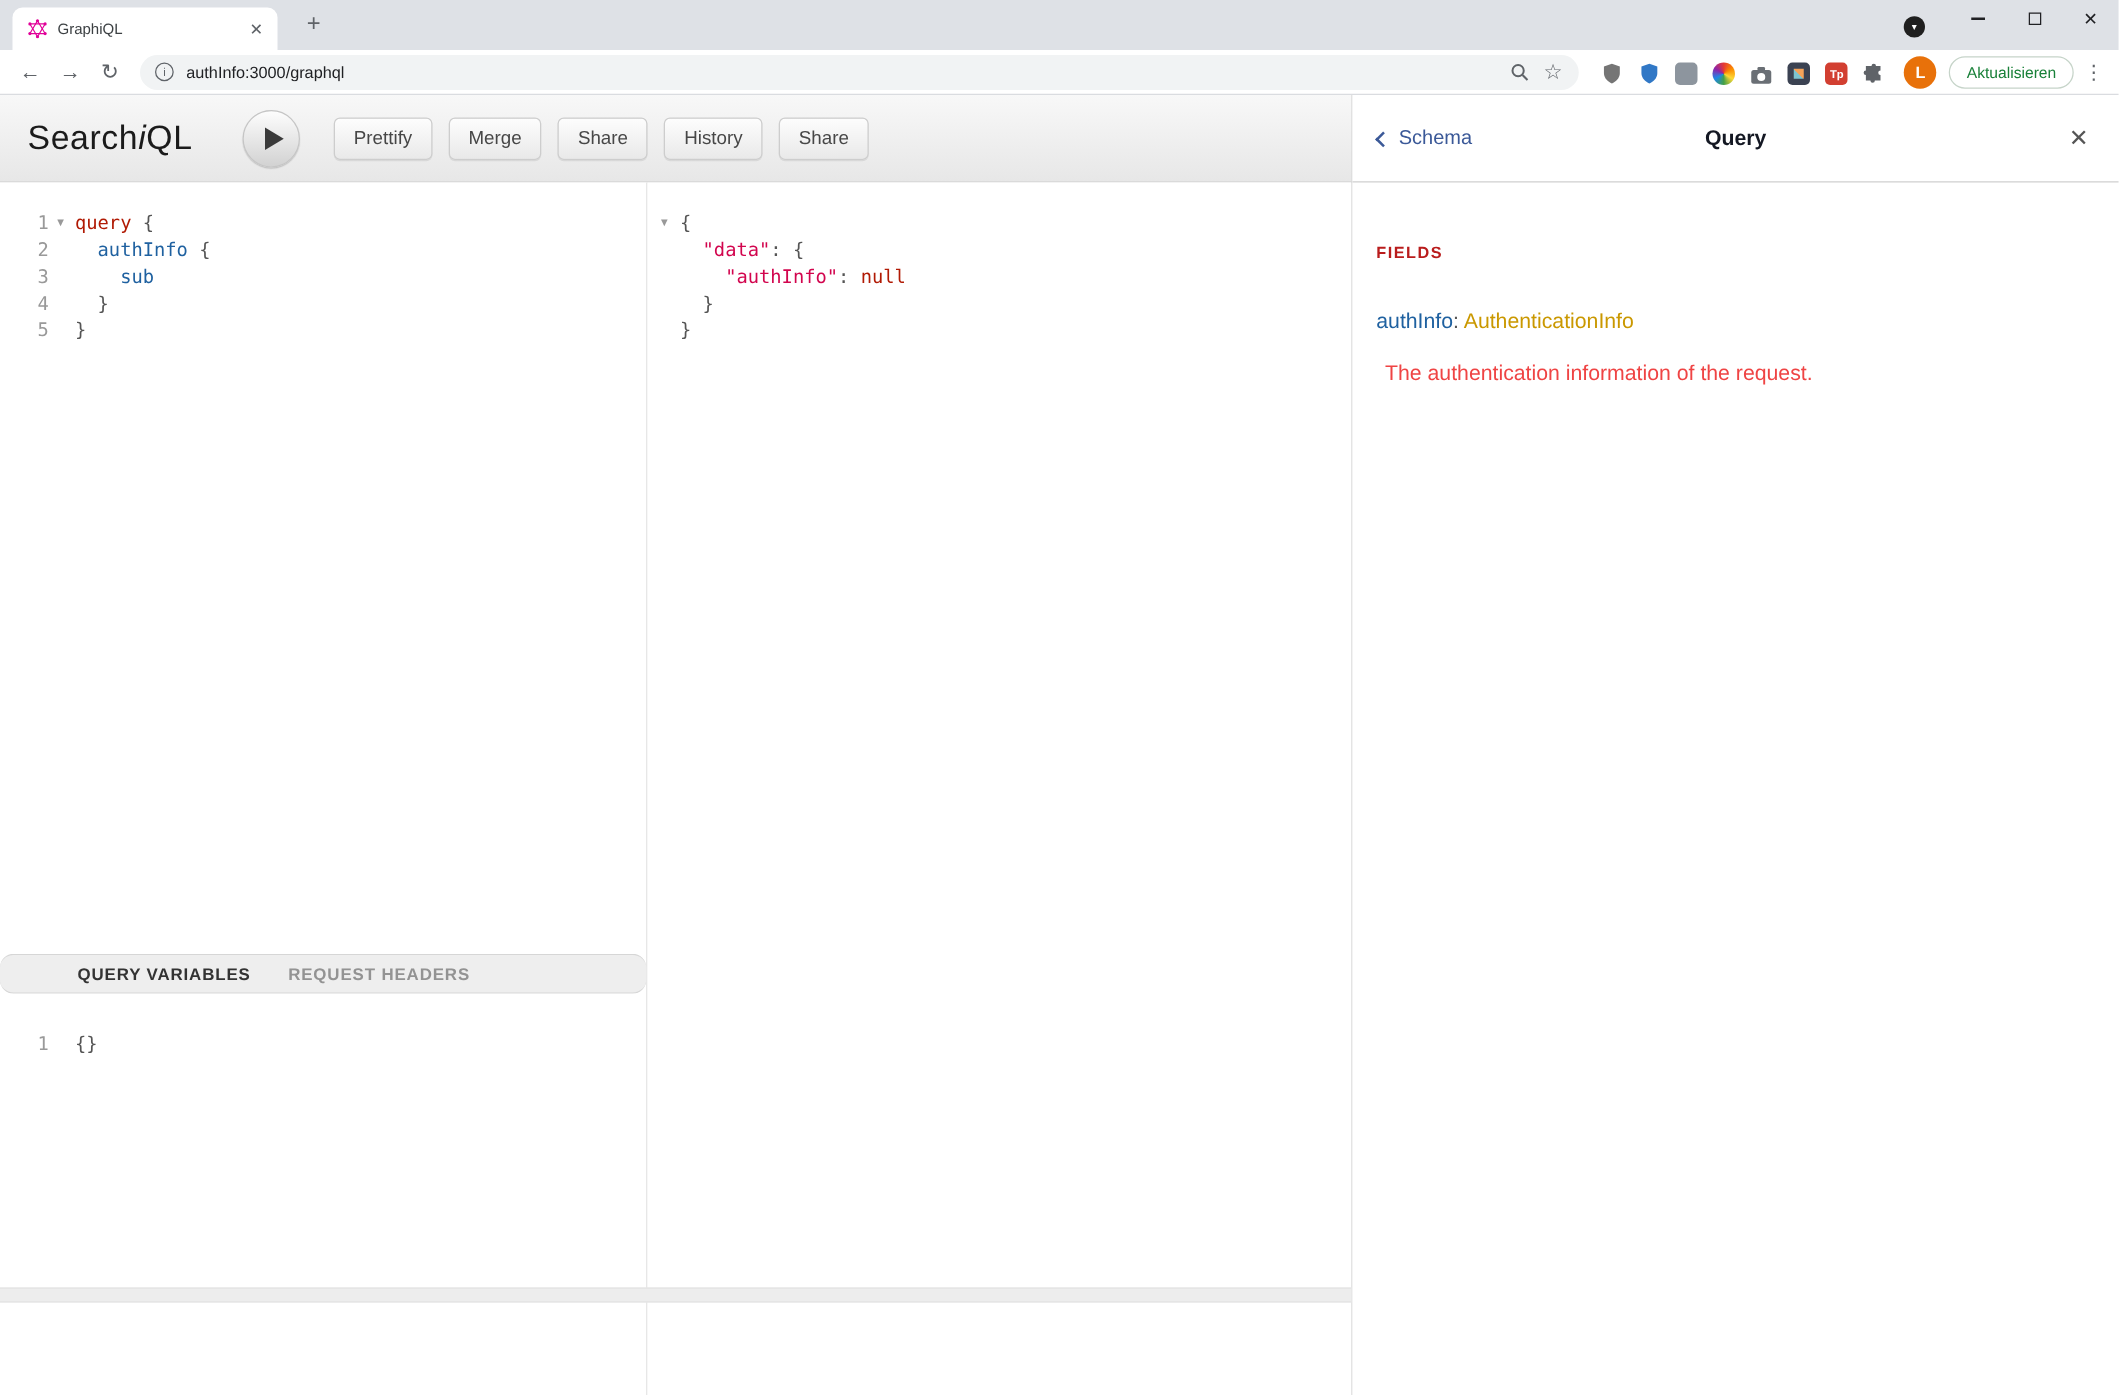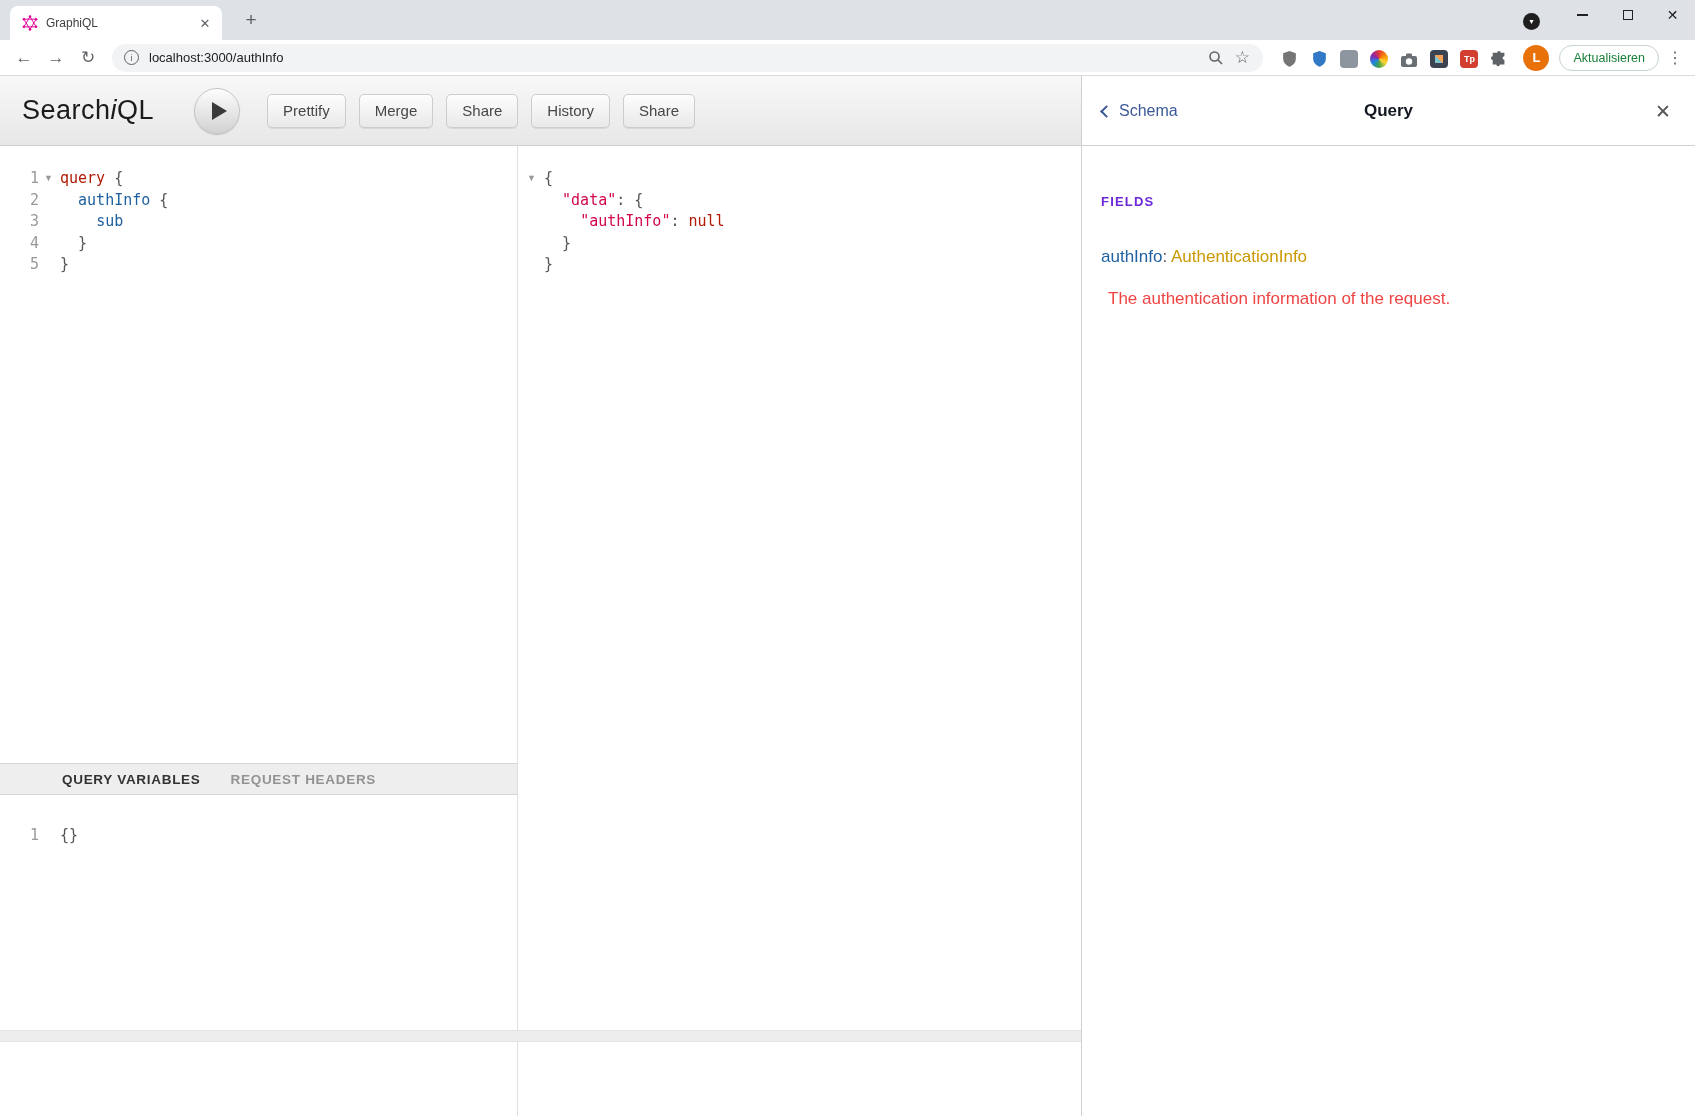--- a/index.html
+++ b/index.html
@@ -74,21 +74,21 @@
   .gutter { width:55px; flex:none; padding:22px 16px 0 0; text-align:right; color:#999; }
   .code { padding:22px 0 0 5px; white-space:pre; color:#555; }
   .tok-kw   { color:#B11A04; }
   .tok-prop { color:#1F61A0; }
   .tok-def  { color:#D2054E; }
   .tok-punc { color:#555; }
   .fold-arrow { position:absolute; left:44px; top:28px; color:#999; font-size:9px; line-height:9px; }
 
   .variables-title { height:32px; flex:none; background:#eee; border-top:1px solid #d6d6d6;
                      border-bottom:1px solid #d6d6d6; display:flex; align-items:center;
-                     padding-left:62px; gap:30px; }
+                     padding-left:62px; gap:30px;border-radius:11px; }
   .var-tab { font-size:13.5px; font-weight:bold; letter-spacing:0.7px; color:#939393; }
   .var-tab.active { color:#333; }
   .variables-editor { flex:1; display:flex; overflow:hidden; }
   .variables-editor .gutter { padding-top:30px; }
   .variables-editor .code { padding-top:30px; }
 
   .result-pane { flex:1; position:relative; background:#fff; overflow:hidden; }
   .result-pane .code { padding:22px 0 0 26px; }
   .result-pane .fold-arrow { left:9px; top:28px; }
 
@@ -104,21 +104,21 @@
                transform:rotate(45deg); margin-top:1px; }
   .doc-title { position:absolute; left:50%; transform:translateX(-50%); font-weight:bold; font-size:17px; color:#141823; }
   .doc-close { position:absolute; right:24px; top:50%; transform:translateY(-50%); font-size:19px; color:#555; }
   .doc-search { height:47px; flex:none; border-bottom:1px solid #d0d0d0; display:flex; align-items:center;
                 padding:0 19px; gap:9px; }
   .doc-search input { border:none; outline:none; flex:1; font-size:17px; color:#333;
                       font-family:"Liberation Sans",sans-serif; background:transparent; }
   .doc-search input::placeholder { color:#999; }
   .doc-body { padding:0 19px; }
   .no-desc { margin-top:24px; font-size:17px; color:#333; }
-  .fields-header { margin-top:48px; font-size:13px; font-weight:bold; letter-spacing:1.2px; color:#6d28d9; }
+  .fields-header { margin-top:48px; font-size:13px; font-weight:bold; letter-spacing:1.2px; color:#b91c1c; }
   .field-row { margin-top:38px; font-size:17px; }
   .field-name { color:#1F61A0; }
   .field-sep { color:#555; }
   .field-type { color:#CA9800; }
   .field-desc { margin:22px 0 0 7px; font-size:17px; color:#ef4444; }
 </style>
 </head>
 <body>
 
 <div class="tabstrip">
@@ -154,21 +154,21 @@
     <span class="win-btn close-glyph">✕</span>
   </div>
 </div>
 
 <div class="navbar">
   <span class="nav-icon">←</span>
   <span class="nav-icon">→</span>
   <span class="nav-icon">↻</span>
   <div class="url-bar">
     <span class="info-icon">i</span>
-    <span class="url-text">localhost:3000/authInfo</span>
+    <span class="url-text">authInfo:3000/graphql</span>
     <span class="urlbar-icon">
       <svg width="16" height="16" viewBox="0 0 16 16">
         <circle cx="6.5" cy="6.5" r="4.5" fill="none" stroke="#5f6368" stroke-width="1.6"></circle>
         <line x1="10" y1="10" x2="14" y2="14" stroke="#5f6368" stroke-width="1.6"></line>
       </svg>
     </span>
     <span class="urlbar-icon star">☆</span>
   </div>
   <div class="ext-row">
     <span class="ext">

